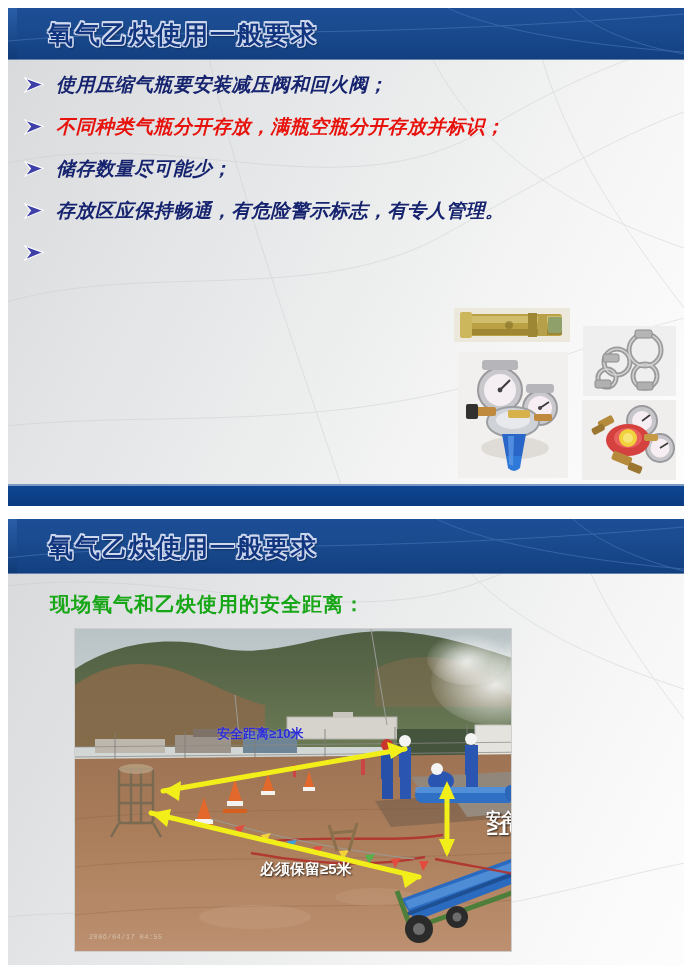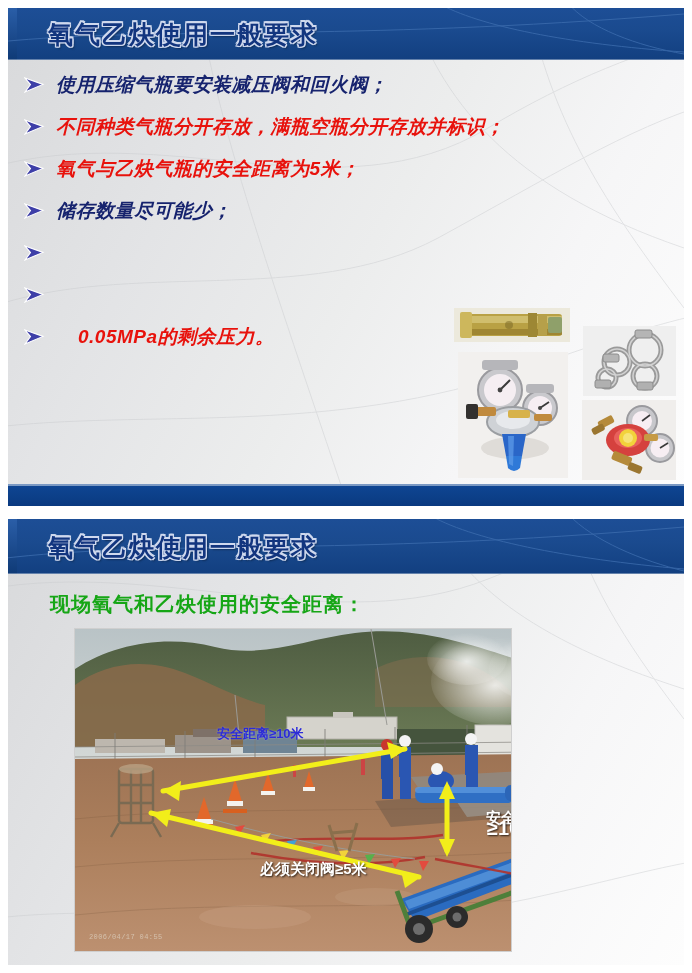--- a/index.html
+++ b/index.html
@@ -121,63 +121,48 @@
 
       <div class="bullet-row">
         <span class="bullet-mark">
           <svg width="22" height="18" viewBox="0 0 22 18">
             <path d="M1,2 L19,8.4 L1,16 L6.5,8.6 Z" fill="#3e3fa8" stroke="#ffffff" stroke-width="1.1"></path>
           </svg>
         </span>
         <span class="bullet-text c-red">不同种类气瓶分开存放，满瓶空瓶分开存放并标识；</span>
       </div>
 
-      <div class="bullet-row">
-        <span class="bullet-mark">
-          <svg width="22" height="18" viewBox="0 0 22 18">
-            <path d="M1,2 L19,8.4 L1,16 L6.5,8.6 Z" fill="#3e3fa8" stroke="#ffffff" stroke-width="1.1"></path>
-          </svg>
-        </span>
-        <span class="bullet-text c-red">氧气与乙炔气瓶的安全距离为5米；</span>
-      </div>
 
       <div class="bullet-row">
         <span class="bullet-mark">
           <svg width="22" height="18" viewBox="0 0 22 18">
             <path d="M1,2 L19,8.4 L1,16 L6.5,8.6 Z" fill="#3e3fa8" stroke="#ffffff" stroke-width="1.1"></path>
           </svg>
         </span>
         <span class="bullet-text c-navy">储存数量尽可能少；</span>
       </div>
 
       <div class="bullet-row">
         <span class="bullet-mark">
           <svg width="22" height="18" viewBox="0 0 22 18">
             <path d="M1,2 L19,8.4 L1,16 L6.5,8.6 Z" fill="#3e3fa8" stroke="#ffffff" stroke-width="1.1"></path>
           </svg>
         </span>
+        <span class="bullet-text c-navy">存放区应保持畅通，有危险警示标志，有专人管理。</span>
       </div>
 
 
       <div class="bullet-row">
         <span class="bullet-mark">
           <svg width="22" height="18" viewBox="0 0 22 18">
             <path d="M1,2 L19,8.4 L1,16 L6.5,8.6 Z" fill="#3e3fa8" stroke="#ffffff" stroke-width="1.1"></path>
           </svg>
         </span>
       </div>
 
-      <div class="bullet-row">
-        <span class="bullet-mark">
-          <svg width="22" height="18" viewBox="0 0 22 18">
-            <path d="M1,2 L19,8.4 L1,16 L6.5,8.6 Z" fill="#3e3fa8" stroke="#ffffff" stroke-width="1.1"></path>
-          </svg>
-        </span>
-        <span class="bullet-text c-red indent">0.05MPa的剩余压力。</span>
-      </div>
 
     </div>
 
     <div class="img-cluster">
 
       <div class="ph" style="left:0; top:0; width:116px; height:34px;">
         <svg width="116" height="34" viewBox="0 0 116 34">
           <rect width="116" height="34" fill="#ece9dc"></rect>
           <rect x="8" y="6" width="100" height="22" rx="3" fill="#b9a144"></rect>
           <rect x="8" y="8" width="100" height="7" fill="#d6c678" opacity=".8"></rect>
@@ -490,20 +475,20 @@
           <path d="M372,152 L364,170 L380,170 Z" fill="#f2ee1a"></path>
           <path d="M372,228 L364,210 L380,210 Z" fill="#f2ee1a"></path>
         </g>
       </svg>
 
       <div class="anno-blue" style="left:142px; top:96px; font-size:13px;">安全距离≥10米</div>
 
       <div class="anno" style="left:411px; top:180px; font-size:15px;">安全距离</div>
       <div class="anno" style="left:412px; top:186px; font-size:20px;">≥10米</div>
 
-      <div class="anno" style="left:185px; top:231px; font-size:15px;">必须关闭阀≥5米</div>
+      <div class="anno" style="left:185px; top:231px; font-size:15px;">必须保留≥5米</div>
 
       <div class="timestamp" style="left:14px; top:304px;">2006/04/17 04:55</div>
     </div>
 
   </div>
 
 </div>
 
 </body></html>

